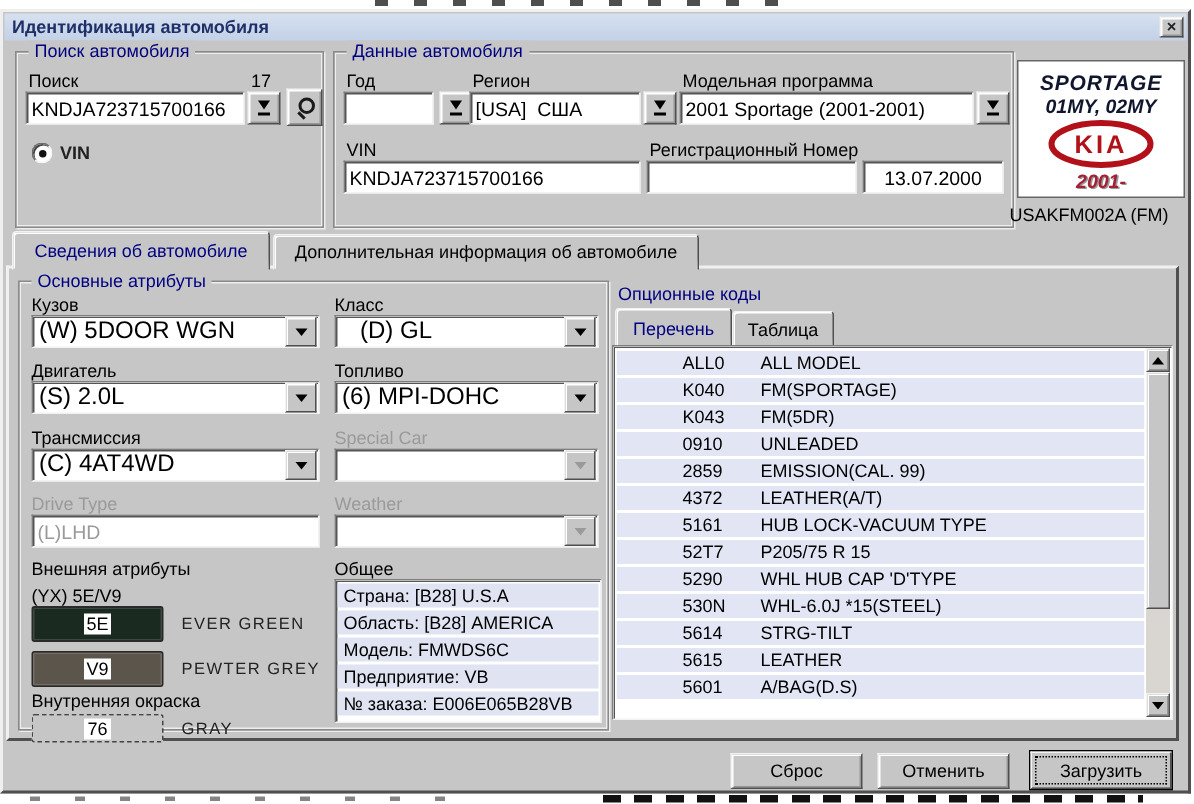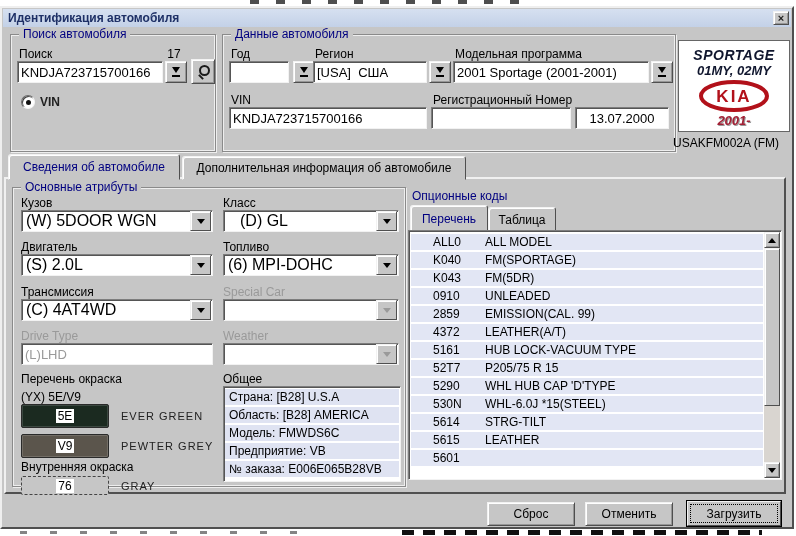--- a/index.html
+++ b/index.html
@@ -98,21 +98,21 @@
            box-shadow:inset 1px 1px 0 #555;box-sizing:border-box;overflow:hidden;padding-top:1px;}
   .gen-row{height:16px;margin:1px 1px 2px 1px;background:#dfe3f2;font-size:12px;line-height:16px;
            padding-left:4px;white-space:nowrap;}
 
   
   .opt-list{position:absolute;left:402px;top:51px;width:374px;height:250px;background:#fff;
             border:1px solid;border-color:#7d7d7d #f2f2f2 #f2f2f2 #7d7d7d;box-shadow:inset 1px 1px 0 #555;
             box-sizing:border-box;overflow:hidden;}
   .opt-rows{position:absolute;left:2px;top:1px;right:18px;bottom:0;overflow:hidden;}
   .opt-row{height:16px;margin:2px 0 2px 0;background:#e2e6f4;display:flex;align-items:center;font-size:12px;}
-  .opt-code{width:52px;padding-left:22px;}
+  .opt-code{width:52px;padding-left:22px;margin-left:22px;}
   .opt-desc{flex:1;white-space:nowrap;}
 
   
   .sbar{position:absolute;top:1px;right:1px;bottom:1px;width:16px;background:#d9d5d0;}
   .sb-btn{position:absolute;left:0;width:16px;height:16px;}
   .sb-up{top:0;}
   .sb-down{bottom:0;}
   .tri-up{width:0;height:0;border-left:4px solid transparent;border-right:4px solid transparent;border-bottom:5px solid #000;}
   .tri-down{width:0;height:0;border-left:4px solid transparent;border-right:4px solid transparent;border-top:5px solid #000;}
   .sb-thumb{position:absolute;left:0;top:16px;width:16px;height:158px;background:#c6c6c6;
@@ -268,21 +268,21 @@
         <input class="edit gray-text" style="left: 8px; top: 155px; width: 192px;" value="(L)LHD">
 
         <span class="lbl gray" style="left:210px;top:141px;">Weather</span>
         <div class="combo disabled" style="left:210px;top:155px;width:176px;">
           <span class="combo-val"></span>
           <span class="combo-btn">
               <span class="arr-down"></span>
             </span>
         </div>
 
-        <span class="lbl" style="left:8px;top:184px;">Перечень окраска</span>
+        <span class="lbl" style="left:8px;top:184px;">Внешняя атрибуты</span>
         <span class="lbl" style="left:8px;top:202px;">(YX) 5E/V9</span>
 
         <div class="swatch-row" style="left:8px;top:216px;">
           <span class="swatch" style="background:#1b2a20;">
             <span class="sw-code">5E</span>
           </span>
           <span class="sw-name">EVER GREEN</span>
         </div>
         <div class="swatch-row" style="left:8px;top:246px;">
           <span class="swatch" style="background:#5b554c;">
@@ -380,20 +380,21 @@
               <span class="opt-desc">STRG-TILT</span>
             </div>
 
             <div class="opt-row">
               <span class="opt-code">5615</span>
               <span class="opt-desc">LEATHER</span>
             </div>
 
             <div class="opt-row">
               <span class="opt-code">5601</span>
+              <span class="opt-desc">A/BAG(D.S)</span>
             </div>
           </div>
         <div class="sbar">
           <button class="btn3d sb-btn sb-up">
               <span class="tri-up"></span>
             </button>
           <div class="sb-thumb"></div>
           <button class="btn3d sb-btn sb-down">
               <span class="tri-down"></span>
             </button>

